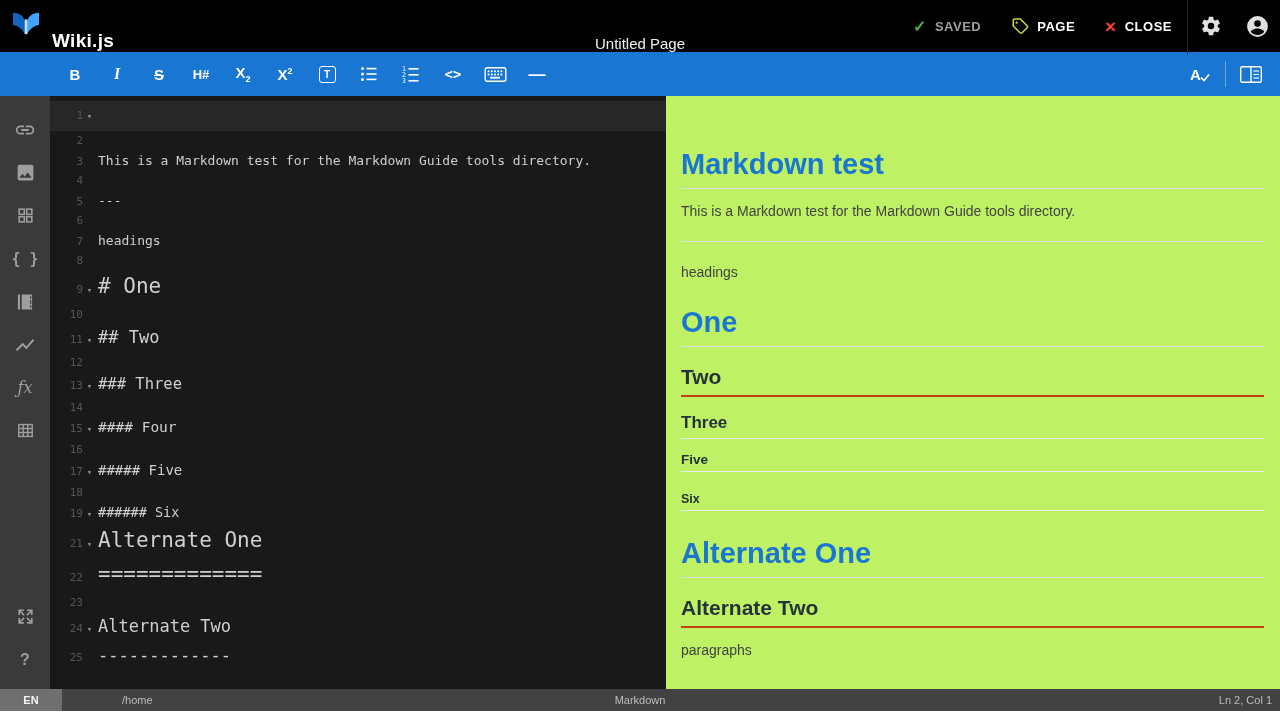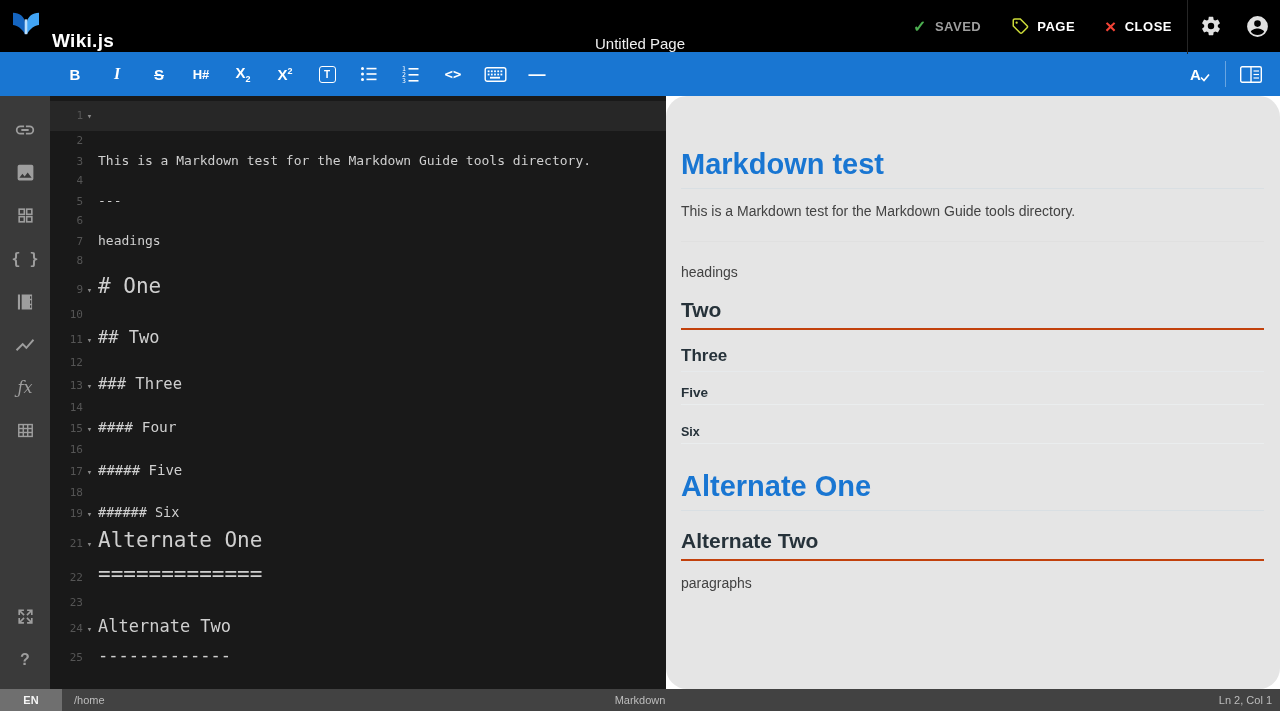--- a/index.html
+++ b/index.html
@@ -56,21 +56,21 @@
   .cm-fold { width:13px; font-size:9px; color:#8a8a8a; text-align:center; cursor:pointer; }
   .cm-text { padding-left:2px; white-space:pre; }
   .cm-h1 { min-height:30px; line-height:30px; } .cm-h1 .cm-text { font-size:21px; }
   .cm-h2 { min-height:26px; line-height:26px; } .cm-h2 .cm-text { font-size:17px; }
   .cm-h3 { min-height:23px; line-height:23px; } .cm-h3 .cm-text { font-size:15.5px; }
   .cm-h4 { min-height:21px; line-height:21px; } .cm-h4 .cm-text { font-size:14.5px; }
   .cm-h5 { min-height:21px; line-height:21px; } .cm-h5 .cm-text { font-size:14px; }
   .cm-h6 { min-height:21px; line-height:21px; } .cm-h6 .cm-text { font-size:13.5px; }
 
   
-  .preview { flex:1; background:#e5e5e5; overflow:hidden; padding:26px 16px 0 15px; color:#424242;border-radius:21px; }
+  .preview { flex:1; background:#bef264; overflow:hidden; padding:26px 16px 0 15px; color:#424242; }
   .preview > :first-child { margin-top:0; }
   .preview h1 { color:#1976d2; font-size:29px; font-weight:700; padding-bottom:7px;
                 border-bottom:1px solid #d9dfe3; margin:26px 0 14px; }
   .preview h2 { color:#26323a; font-size:21px; font-weight:700; padding-bottom:6px;
                 border-bottom:2px solid #c2410c; margin:18px 0 10px; }
   .preview h3 { color:#26323a; font-size:17px; font-weight:700; padding-bottom:5px;
                 border-bottom:1px solid #e7eaec; margin:16px 0 8px; }
   .preview h4 { color:#26323a; font-size:14.5px; font-weight:700; padding-bottom:4px;
                 border-bottom:1px solid #eaedee; margin:14px 0 8px; }
   .preview h5 { color:#26323a; font-size:13.5px; font-weight:700; padding-bottom:4px;
@@ -78,21 +78,21 @@
   .preview h6 { color:#26323a; font-size:12.5px; font-weight:700; padding-bottom:4px;
                 border-bottom:1px solid #eaedee; margin:13px 0 8px; }
   .preview p { font-size:14px; margin:14px 0; }
   .preview hr { border:none; border-top:1px solid #e0e0e0; margin:22px 0; }
 
   
   .statusbar { height:22px; background:#424242; display:flex; align-items:center;
                font-size:11px; color:#bdbdbd; position:relative; }
   .locale-chip { height:22px; min-width:62px; background:#6f6f6f; color:#f5f5f5; font-weight:700;
                  display:flex; align-items:center; justify-content:center; cursor:pointer; }
-  .path { padding:0 12px; }
+  .path { padding:0 12px;margin-left:48px; }
   .mode { position:absolute; left:0; right:0; text-align:center; pointer-events:none; }
   .cursor-pos { margin-left:auto; padding-right:8px; }
 </style>
 </head>
 <body>
 
 <header class="topbar">
   <div class="logo-wrap">
     <svg width="30" height="26" viewBox="0 0 32 28">
       <path d="M2 2c7 0 12 4 13 10v13C12 19 6 15 2 15z" fill="#1565c0"></path>
@@ -503,20 +503,21 @@
         </div>
       </div>
   </div>
 
   <div class="preview">
     <div>
         <h1>Markdown test</h1>
         <p>This is a Markdown test for the Markdown Guide tools directory.</p>
         <hr>
         <p>headings</p>
+        <h1>One</h1>
         <h2>Two</h2>
         <h3>Three</h3>
         <h5>Five</h5>
         <h6>Six</h6>
         <h1>Alternate One</h1>
         <h2>Alternate Two</h2>
         <p>paragraphs</p>
       </div>
   </div>
 

